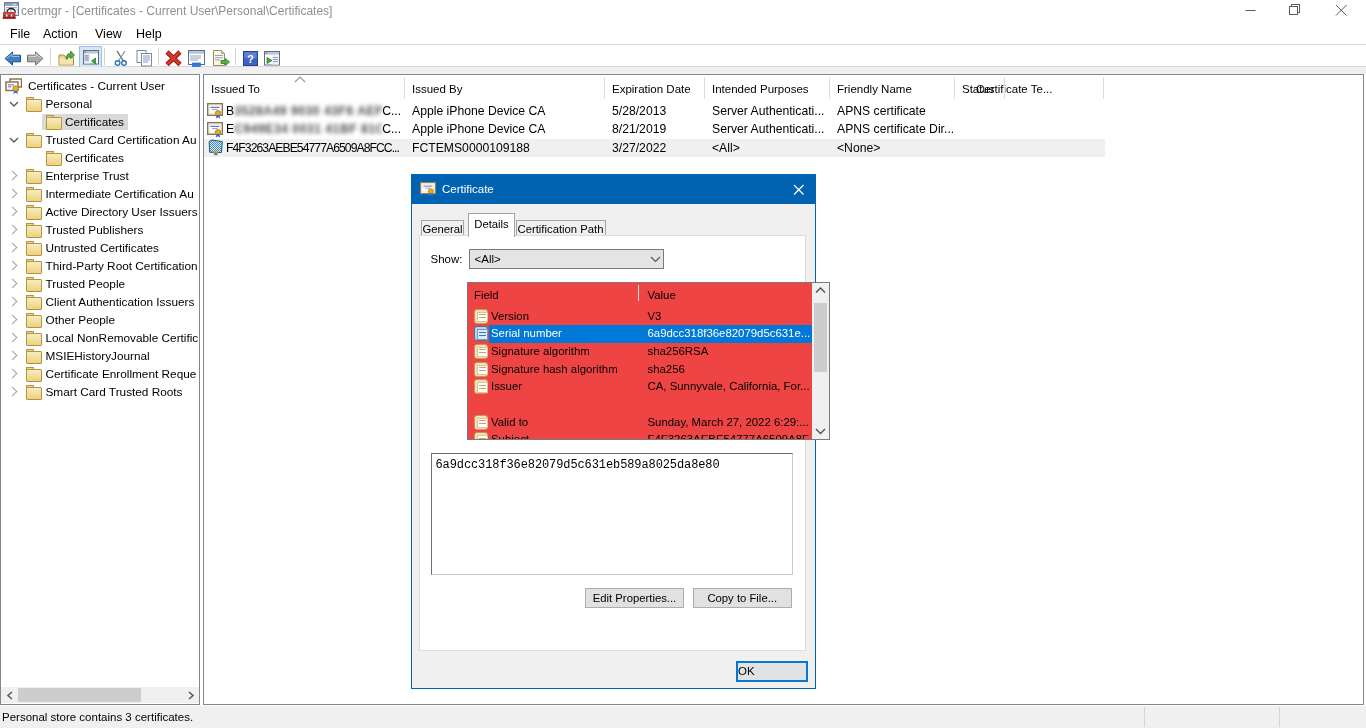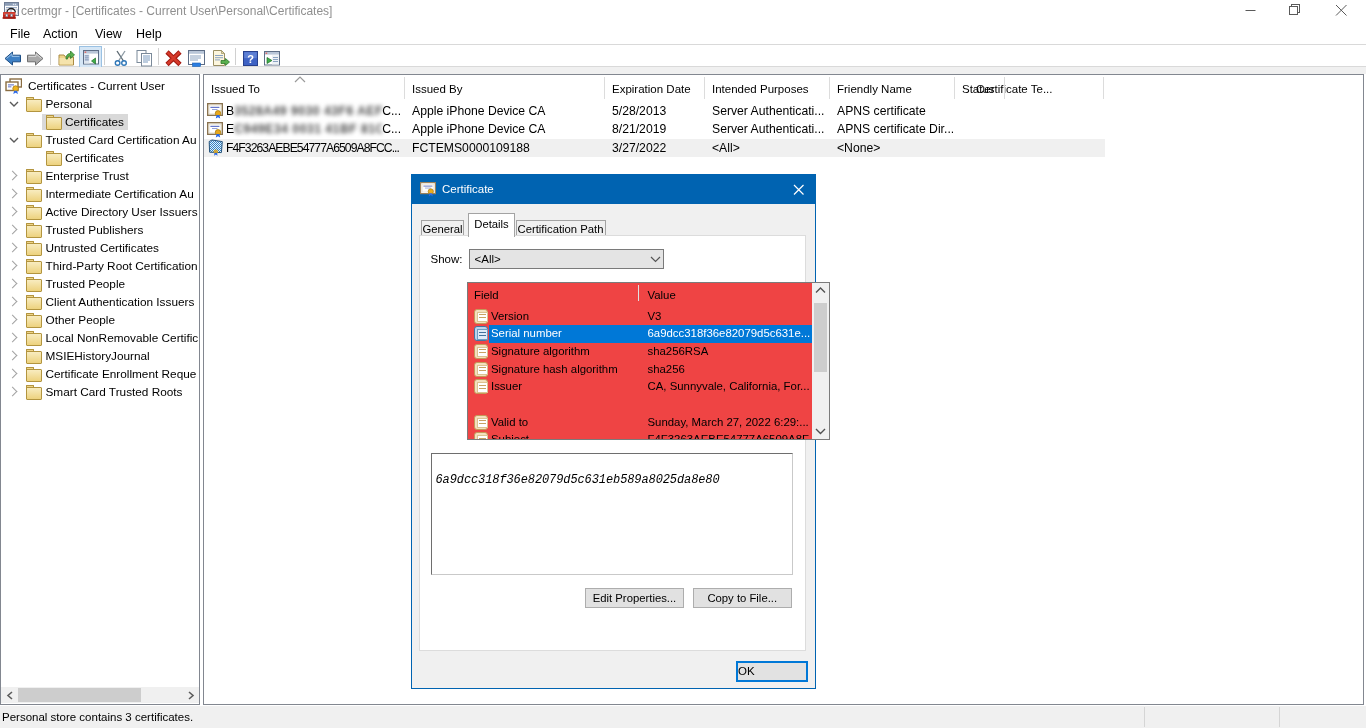--- a/index.html
+++ b/index.html
@@ -69,21 +69,21 @@
   background:#fff; border:1px solid #dcc291; }
 .ficon::after { content:""; position:absolute; left:3.5px; top:4.5px; width:7px; height:6px;
   background:repeating-linear-gradient(#caa262 0 1px, rgba(0,0,0,0) 1px 3px); }
 .fsel { border-color:#44749f; background:#b9d4ec; }
 .fsel::before { background:#ddeaf7; border-color:#6d9cc4; }
 .fsel::after { background:repeating-linear-gradient(#44749f 0 1px, rgba(0,0,0,0) 1px 3px); }
 #fscroll { position:absolute; left:344.5px; top:0; width:17px; height:156px; background:#f0f0f0; }
 #serialbox { position:absolute; left:11px; top:217.5px; width:362.5px; height:122px; background:#fff;
   border-top:1px solid #6e6e6e; border-left:1px solid #6e6e6e;
   border-right:1px solid #c9c9c9; border-bottom:1px solid #c9c9c9;
-  font-family:"Liberation Mono", monospace; font-size:12px; letter-spacing:-0.1px; padding:19px 0 0 4px;font-style:italic; }
+  font-family:"Liberation Mono", monospace; font-size:12px; letter-spacing:-0.1px; padding:4px 0 0 4px; }
 #okbtn { position:absolute; left:324px; top:486px; width:72px; height:20.5px; background:#e2e2e2;
   border:2px solid #0078d7; font-size:11.5px; text-align:left; line-height:16px; }
 </style>
 </head>
 <body>
 <div id="win">
   <div id="titlebar">
     <svg class="abs" style="left:2px;top:2px" width="17" height="18" viewBox="0 0 17 18">
       <rect x="2.5" y="0.5" width="14" height="13" fill="#fdfdfd" stroke="#707e95"></rect>
       <rect x="3" y="1" width="13" height="2.8" fill="#8b9cb5"></rect>

